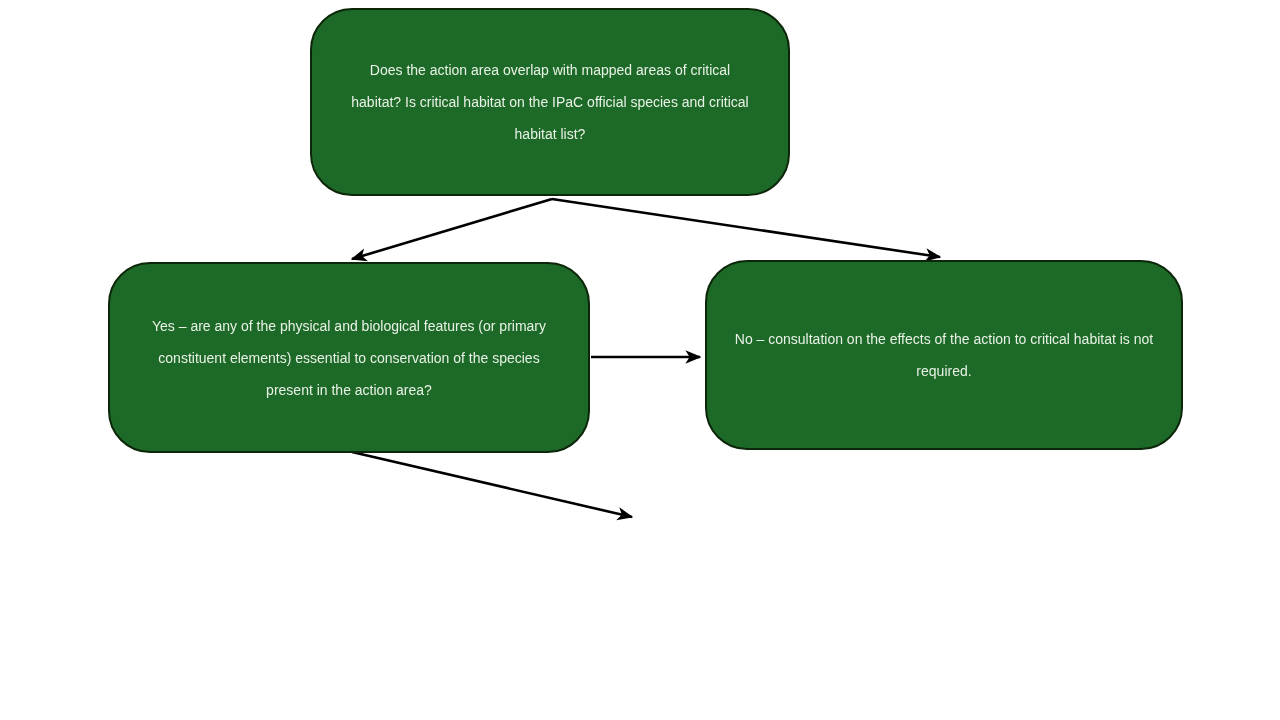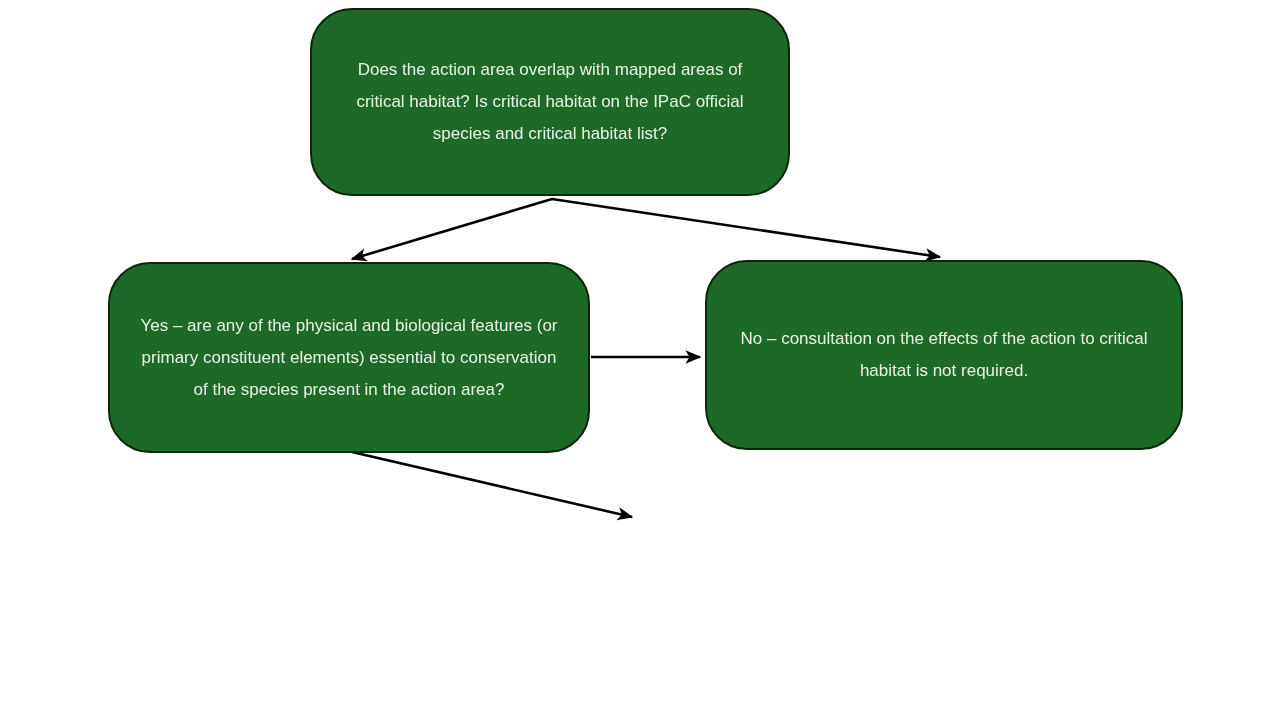--- a/index.html
+++ b/index.html
@@ -31,21 +31,21 @@
     position: absolute;
     box-sizing: border-box;
     background: var(--node-fill, #1d6927);
     border: 2px solid var(--node-border, #0c2609);
     border-radius: 42px;
     color: var(--node-text, #e9f2e6);
     display: flex;
     align-items: center;
     justify-content: center;
     text-align: center;
-    font-size: 17px;
+    font-size: 14px;
     line-height: 32px;
   }
   .node-top    { left: 310px; top:   8px; width: 480px; height: 188px; padding: 0 36px; }
   .node-left   { left: 108px; top: 262px; width: 482px; height: 191px; padding: 0 24px; }
   .node-right  { left: 705px; top: 260px; width: 478px; height: 190px; padding: 12px 14px; }
   .node-bottom { left: 400px; top: 520px; width: 480px; height: 192px; padding: 0 30px; }
 </style>
 </head>
 <body>
 

